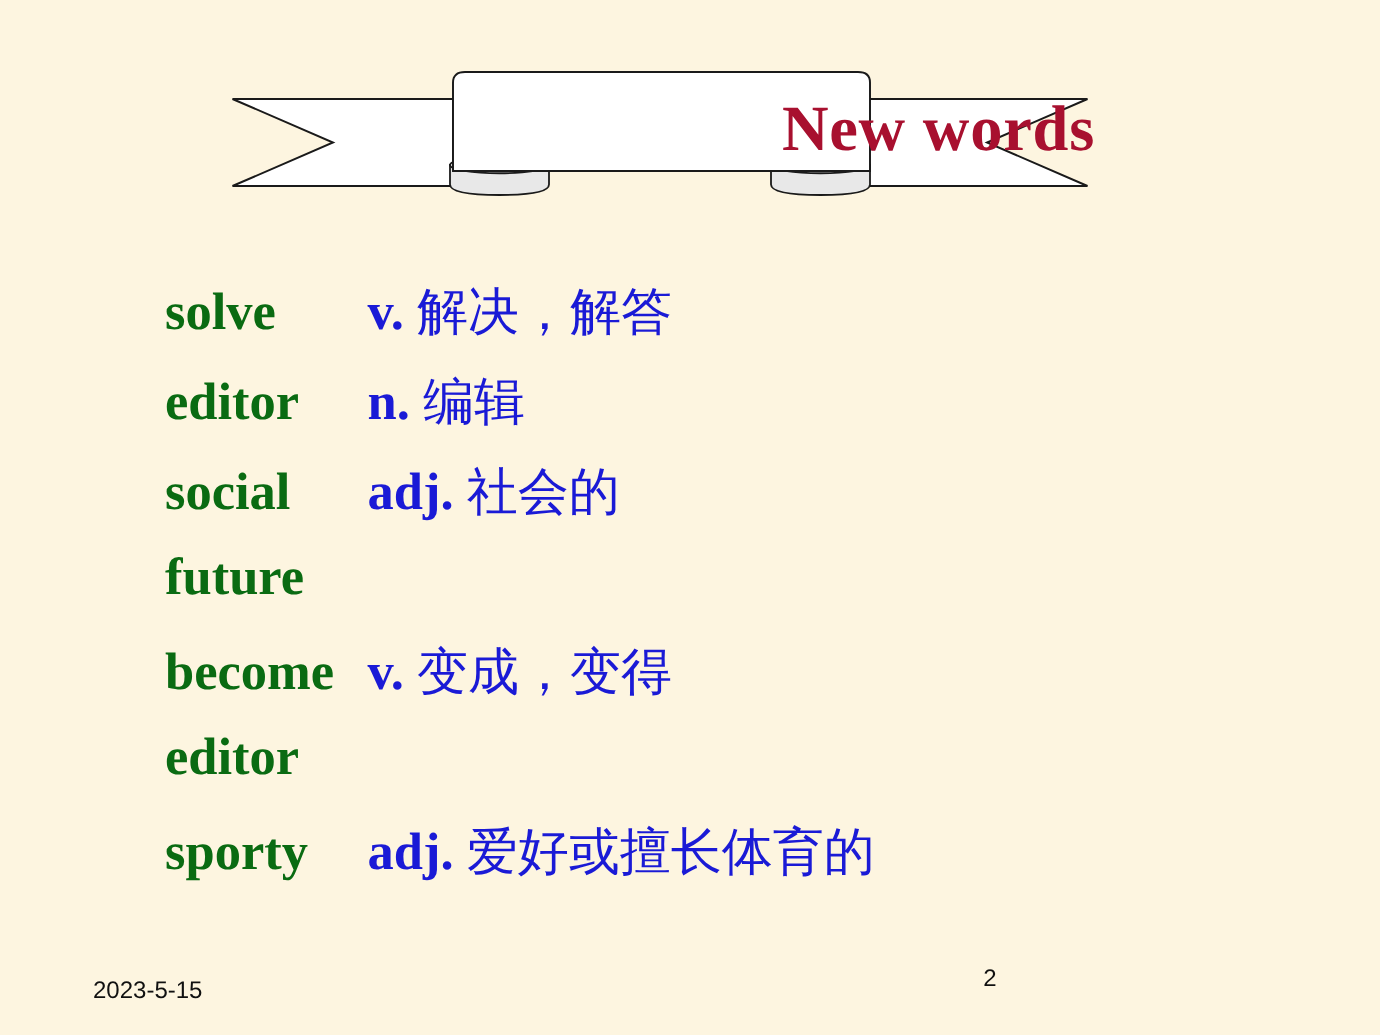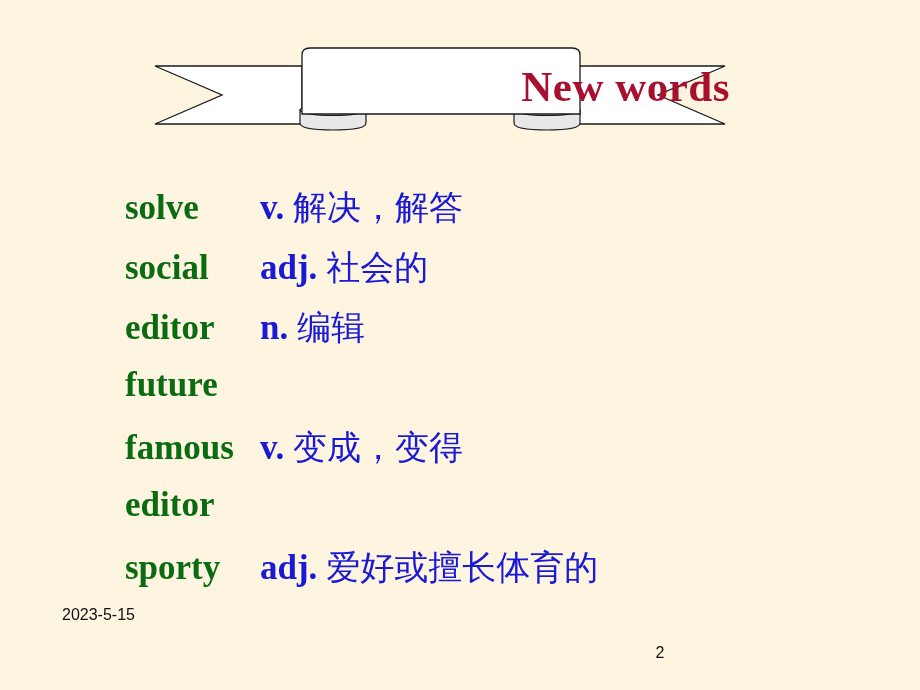--- a/index.html
+++ b/index.html
@@ -54,21 +54,20 @@
     letter-spacing: 0.5px;
     transform: translateY(-4px);
   }
 
   
   .wordlist {
     position: absolute;
     left: 0;
     top: 185px;
     width: 828px;
-    padding-left: 15px;
   }
   .word-row {
     display: flex;
     align-items: baseline;
     height: 60px;
   }
   .word-term {
     width: 245px;
     padding-left: 110px;
     box-sizing: border-box;
@@ -92,21 +91,21 @@
     font-family: Liberation Serif, serif;
     font-weight: normal;
     font-size: 34px;
     letter-spacing: 0px;
   }
 
   
   .footer-date {
     position: absolute;
     left: 62px;
-    top: 606px;
+    top: 652px;
     font-family: "Liberation Sans", sans-serif;
     font-size: 16px;
     color: #101010;
   }
   .footer-page {
     position: absolute;
     left: 648px;
     top: 644px;
     width: 24px;
     text-align: center;
@@ -141,35 +140,35 @@
   </div>
 
   <div class="wordlist">
 
     <div class="word-row">
       <div class="word-term">solve</div>
       <div class="word-def"><span class="pos">v. </span><span class="cn">解决，解答</span></div>
     </div>
 
     <div class="word-row">
-      <div class="word-term">social</div>
-      <div class="word-def"><span class="pos">adj. </span><span class="cn">社会的</span></div>
+      <div class="word-term">editor</div>
+      <div class="word-def"><span class="pos">n. </span><span class="cn">编辑</span></div>
     </div>
 
     <div class="word-row">
-      <div class="word-term">editor</div>
-      <div class="word-def"><span class="pos">n. </span><span class="cn">编辑</span></div>
+      <div class="word-term">social</div>
+      <div class="word-def"><span class="pos">adj. </span><span class="cn">社会的</span></div>
     </div>
 
     <div class="word-row">
       <div class="word-term">future</div>
     </div>
 
     <div class="word-row">
-      <div class="word-term">famous</div>
+      <div class="word-term">become</div>
       <div class="word-def"><span class="pos">v. </span><span class="cn">变成，变得</span></div>
     </div>
 
     <div class="word-row">
       <div class="word-term">editor</div>
     </div>
 
     <div class="word-row">
       <div class="word-term">sporty</div>
       <div class="word-def"><span class="pos">adj. </span><span class="cn">爱好或擅长体育的</span></div>

